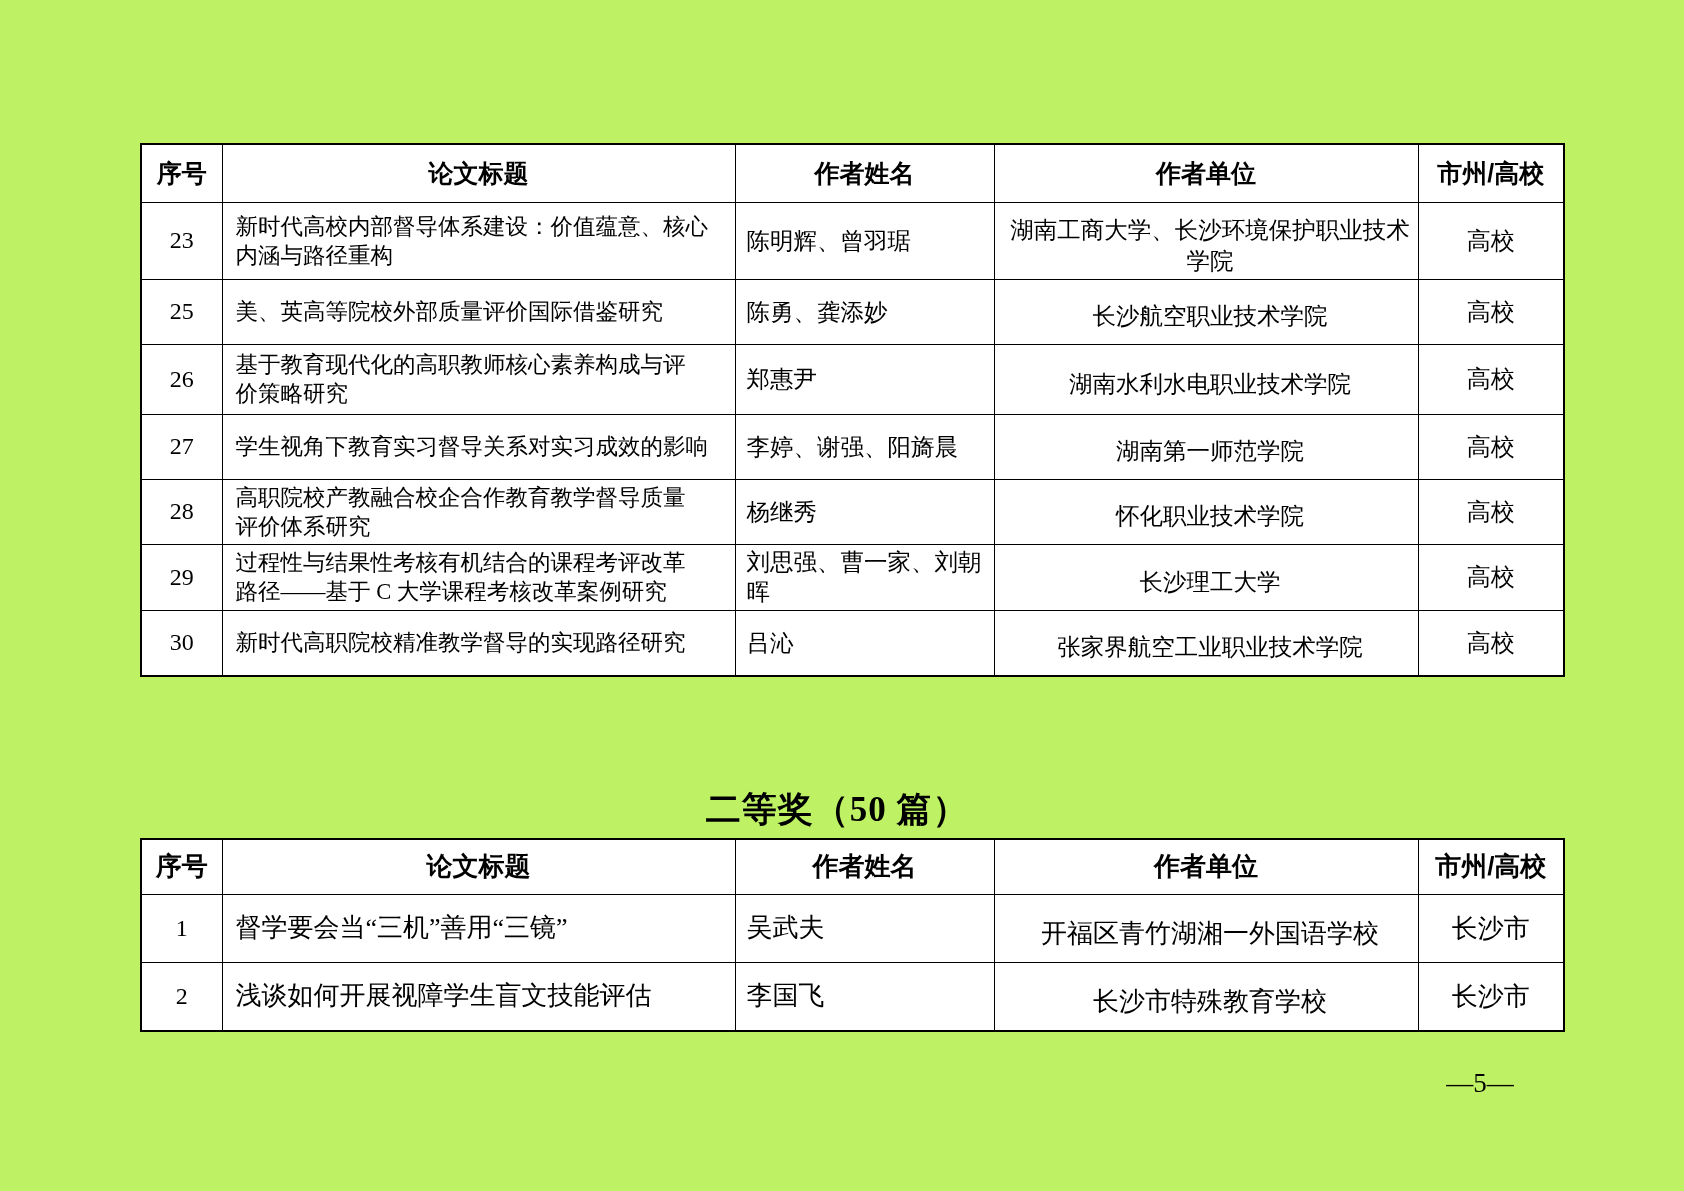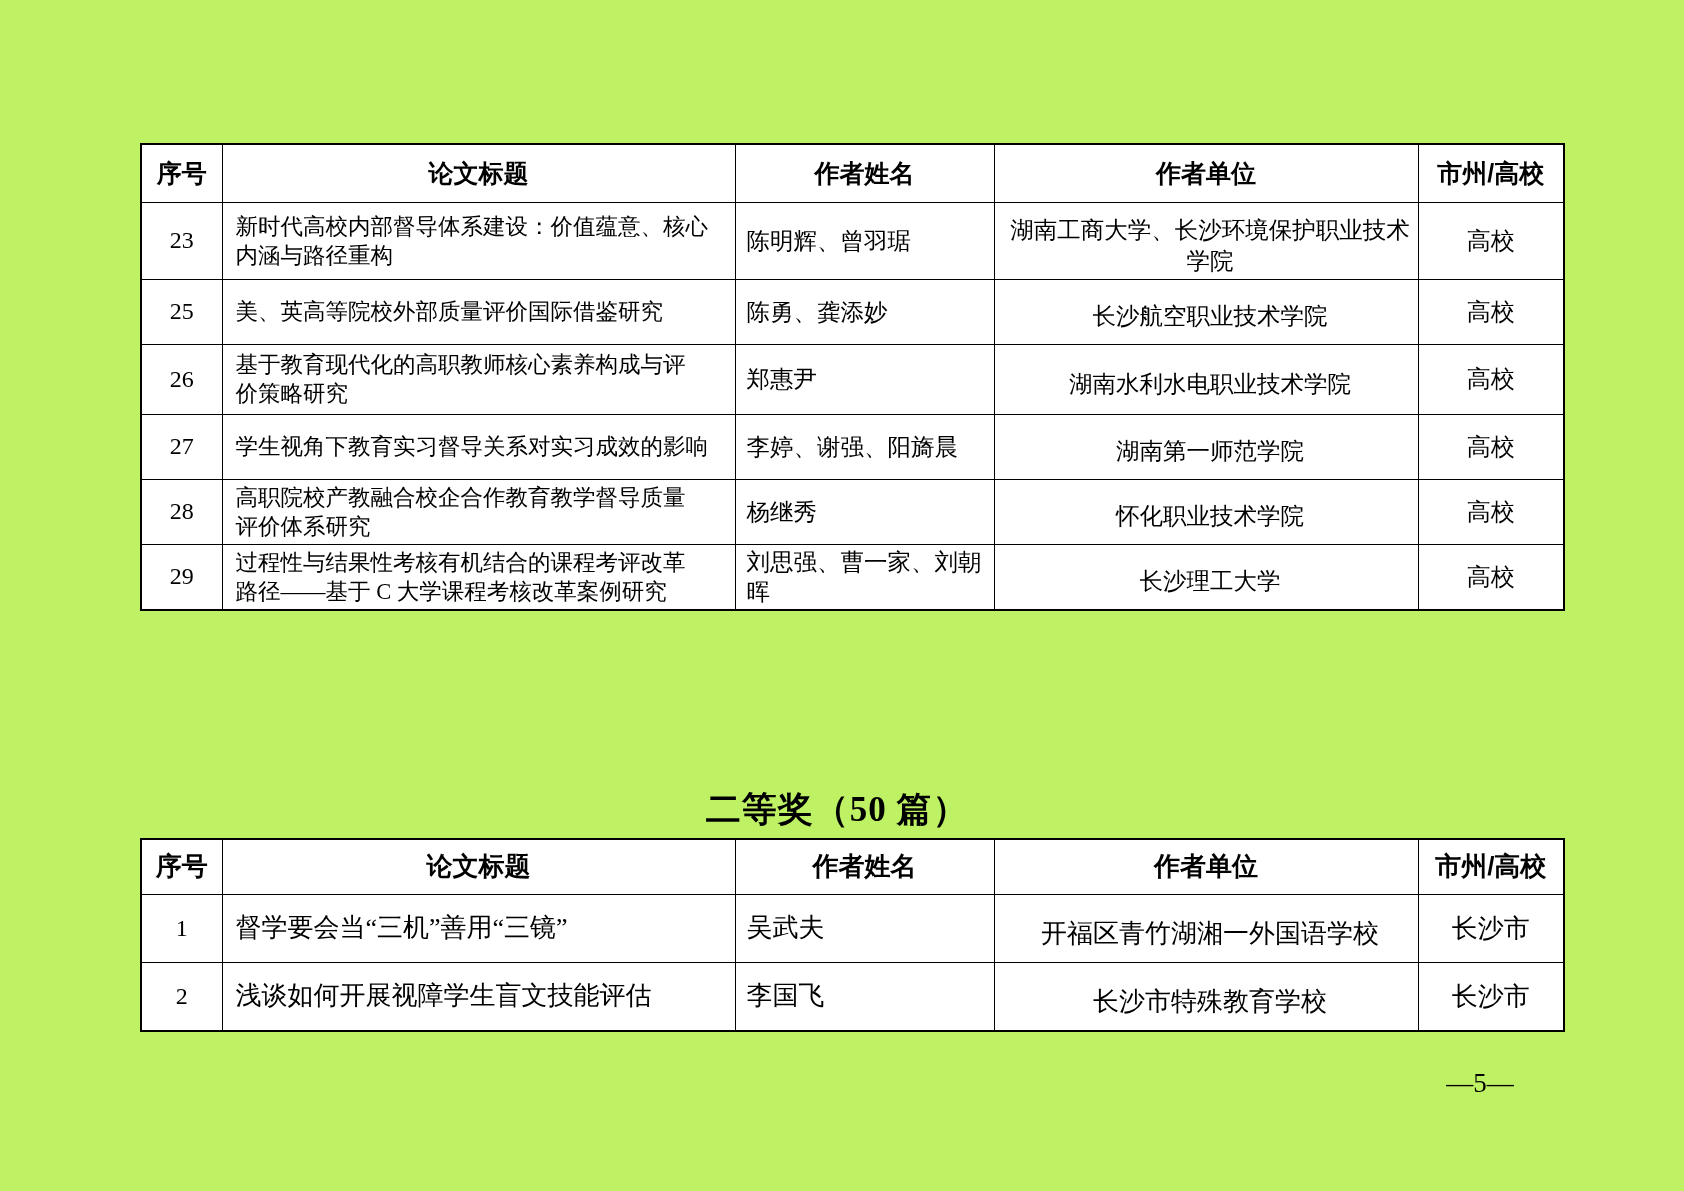--- a/index.html
+++ b/index.html
@@ -136,20 +136,27 @@
     </tr>
     <tr style="height:66px">
       <td class="c-no">29</td>
       <td class="c-title">过程性与结果性考核有机结合的课程考评改革
 路径——基于 C 大学课程考核改革案例研究</td>
       <td class="c-auth">刘思强、曹一家、刘朝
 晖</td>
       <td class="c-org">长沙理工大学</td>
       <td class="c-reg">高校</td>
     </tr>
+    <tr style="height:61px">
+      <td class="c-no">30</td>
+      <td class="c-title">新时代高职院校精准教学督导的实现路径研究</td>
+      <td class="c-auth">吕沁</td>
+      <td class="c-org">张家界航空工业职业技术学院</td>
+      <td class="c-reg">高校</td>
+    </tr>
   </tbody>
     </table>
 
   <div class="section-heading">二等奖（50 篇）</div>
 
   <table class="award t2">
     <colgroup>
         <col class="c1">
         <col class="c2">
         <col class="c3">

